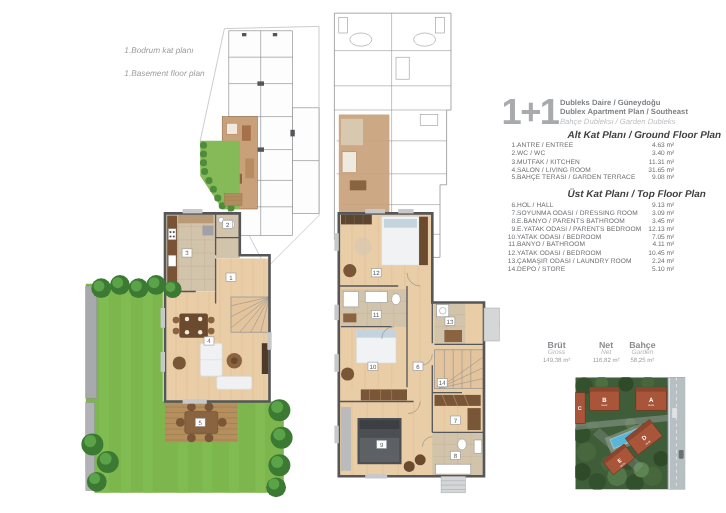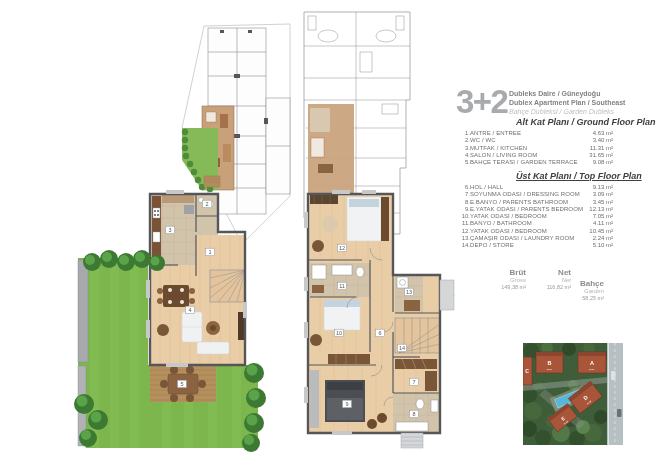--- a/index.html
+++ b/index.html
@@ -10,32 +10,36 @@
   .big-type{font-size:33px;font-weight:700;color:#a8aaad;letter-spacing:-1.5px;line-height:1;}
   .hdr{line-height:9.2px;}
   .hdr .l1,.hdr .l2{font-size:7px;font-weight:700;color:#808285;}
   .hdr .l3{font-size:7px;font-style:italic;color:#bcbec0;}
   .sec-heading{font-size:9px;font-weight:700;font-style:italic;color:#3f4042;margin-left:40px;}
   .room-list{width:154px;}
   .room-row{display:flex;align-items:baseline;font-size:6px;line-height:7.3px;color:#6d6e71;}
   .room-num{width:11px;text-align:right;flex:0 0 auto;}
   .room-name{flex:1 1 auto;letter-spacing:0.1px;}
   .room-area{flex:0 0 auto;text-align:right;}
-  .sum-col{width:40px;text-align:right;}
+  .sum-col{width:40px;text-align:center;margin-top:41px;}
   .sum-label{font-size:8px;font-weight:700;color:#8a8c8f;line-height:9px;}
   .sum-sub{font-size:6px;font-style:italic;color:#b4b6b8;line-height:7px;}
   .sum-val{font-size:5.5px;color:#9a9c9f;line-height:7px;}
   svg{display:block;}
   svg text{font-family:"Liberation Sans",sans-serif;}
 </style>
 </head>
 <body>
 
 <div class="canvas">
 
+  <div class="abs plan-label" style="left:113px;top:30px;">
+    <div>1.Bodrum kat planı</div>
+    <div>1.Basement floor plan</div>
+  </div>
 
   <svg class="abs" style="left:168px;top:18px;" width="125" height="228" viewBox="0 0 125 228">
     <polygon points="36,8 122,6 122,178 74,226 14,110" fill="#ffffff" stroke="#c3c5c7" stroke-width="0.8"></polygon>
     <g stroke="#8d8f92" stroke-width="0.6" fill="#fdfdfd">
       <rect x="40" y="10" width="58" height="186"></rect>
       <rect x="98" y="80" width="24" height="96"></rect>
       <line x1="69" y1="10" x2="69" y2="196"></line>
       <line x1="40" y1="34" x2="98" y2="34"></line>
       <line x1="40" y1="58" x2="98" y2="58"></line>
       <line x1="40" y1="88" x2="98" y2="88"></line>
@@ -99,21 +103,21 @@
       <polygon points="12,96 58,96 58,226 20,226 12,210" fill="#c8a17a" opacity="0.92"></polygon>
       <rect x="14" y="100" width="20" height="24" fill="#d9c8b0"></rect>
       <rect x="15" y="130" width="13" height="19" fill="#efe9df" stroke="#a4714a" stroke-width="0.4"></rect>
       <rect x="22" y="156" width="15" height="9" fill="#8a6440"></rect>
       <rect x="40" y="188" width="12" height="16" fill="#a4714a"></rect>
       <rect x="18" y="208" width="20" height="10" fill="#b88c5f"></rect>
     </g>
   </svg>
 
 
-  <div class="abs big-type" style="left:456px;top:85px;">3+2</div>
+  <div class="abs big-type" style="left:456px;top:85px;">1+1</div>
   <div class="abs hdr" style="left:509px;top:89px;">
     <div class="l1">Dubleks Daire / Güneydoğu</div>
     <div class="l2">Dublex Apartment Plan / Southeast</div>
     <div class="l3">Bahçe Dubleksi / Garden Dubleks</div>
   </div>
 
   <div class="abs sec-heading" style="left:476px;top:117px;">Alt Kat Planı / Ground Floor Plan</div>
   <div class="abs room-list" style="left:459px;top:130px;">
       <div class="room-row">
         <span class="room-num">1.</span>
@@ -135,21 +139,21 @@
         <span class="room-name">SALON / LIVING ROOM</span>
         <span class="room-area">31.65 m²</span>
       </div>
       <div class="room-row">
         <span class="room-num">5.</span>
         <span class="room-name">BAHÇE TERASI / GARDEN TERRACE</span>
         <span class="room-area">9.08 m²</span>
       </div>
     </div>
 
-  <div class="abs sec-heading" style="left:476px;top:171px;text-decoration:underline;">Üst Kat Planı / Top Floor Plan</div>
+  <div class="abs sec-heading" style="left:476px;top:171px;">Üst Kat Planı / Top Floor Plan</div>
   <div class="abs room-list" style="left:459px;top:184px;">
       <div class="room-row">
         <span class="room-num">6.</span>
         <span class="room-name">HOL / HALL</span>
         <span class="room-area">9.13 m²</span>
       </div>
       <div class="room-row">
         <span class="room-num">7.</span>
         <span class="room-name">SOYUNMA ODASI / DRESSING ROOM</span>
         <span class="room-area">3.09 m²</span>
@@ -194,21 +198,21 @@
   <div class="abs sum-col" style="left:486px;top:268px;">
     <div class="sum-label">Brüt</div>
     <div class="sum-sub">Gross</div>
     <div class="sum-val">149,38 m²</div>
   </div>
   <div class="abs sum-col" style="left:531px;top:268px;">
     <div class="sum-label">Net</div>
     <div class="sum-sub">Net</div>
     <div class="sum-val">116,82 m²</div>
   </div>
-  <div class="abs sum-col" style="left:564px;top:279px;">
+  <div class="abs sum-col" style="left:564px;top:268px;">
     <div class="sum-label">Bahçe</div>
     <div class="sum-sub">Garden</div>
     <div class="sum-val">58,25 m²</div>
   </div>
 
   <svg id="plan-ground" class="abs" style="left:70px;top:180px;" width="200" height="275" viewBox="0 0 200 275">
 
     <polygon points="8,78 78,78 78,185 188,185 188,268 16,268 8,248" fill="#7cb64c"></polygon>
     <g fill="#86c158" opacity="0.55">
       <rect x="20" y="80" width="9" height="188"></rect>

